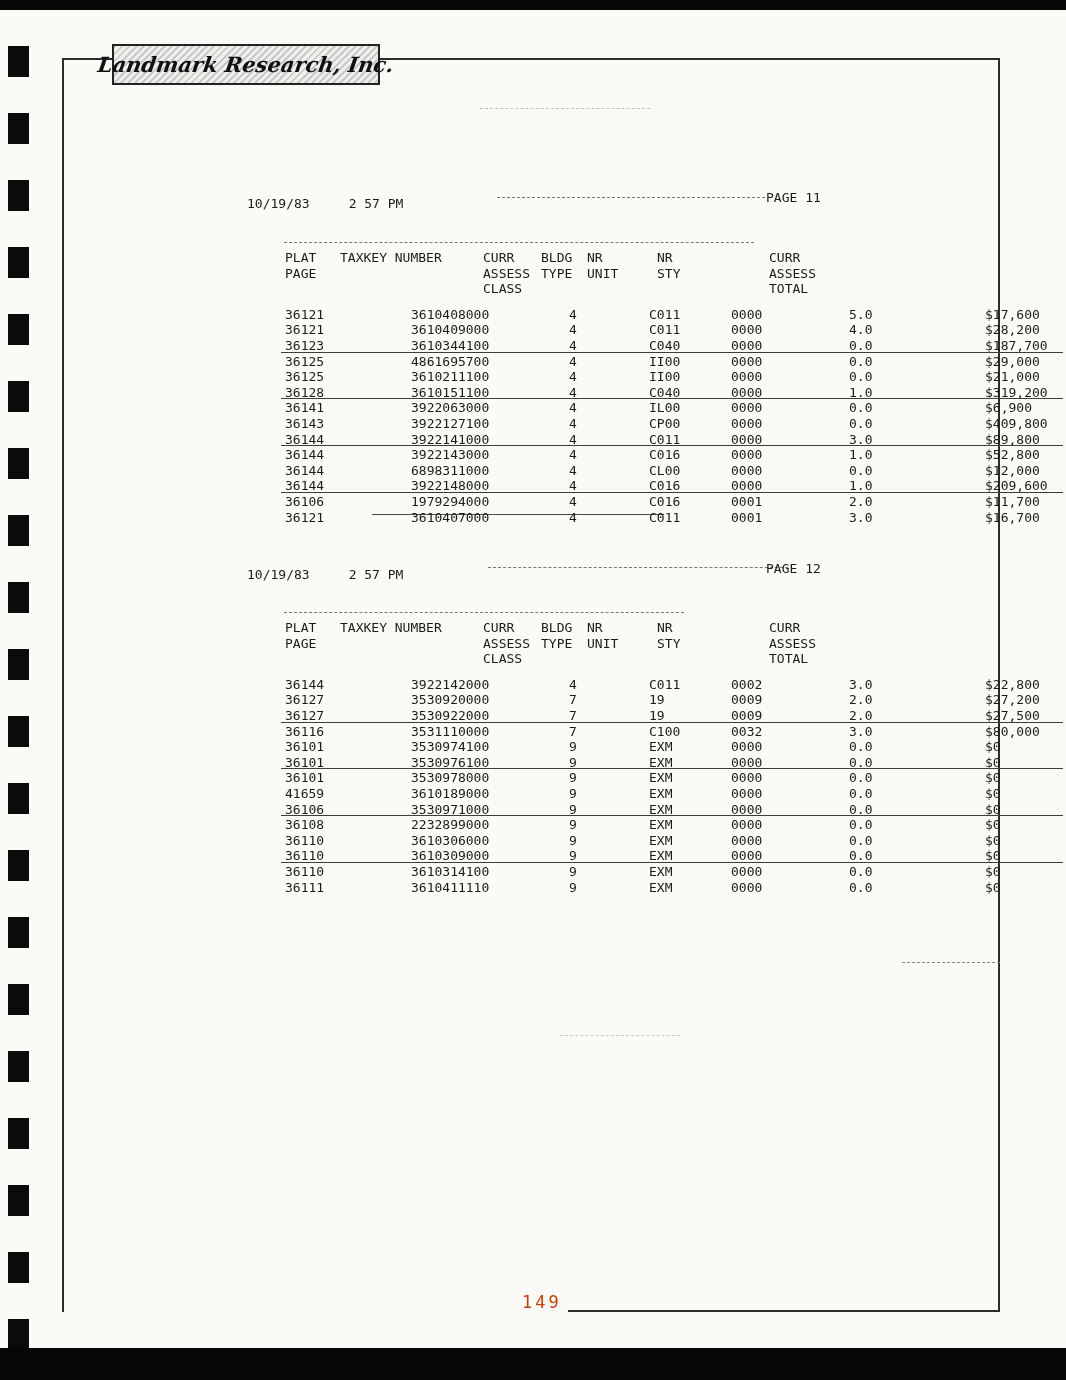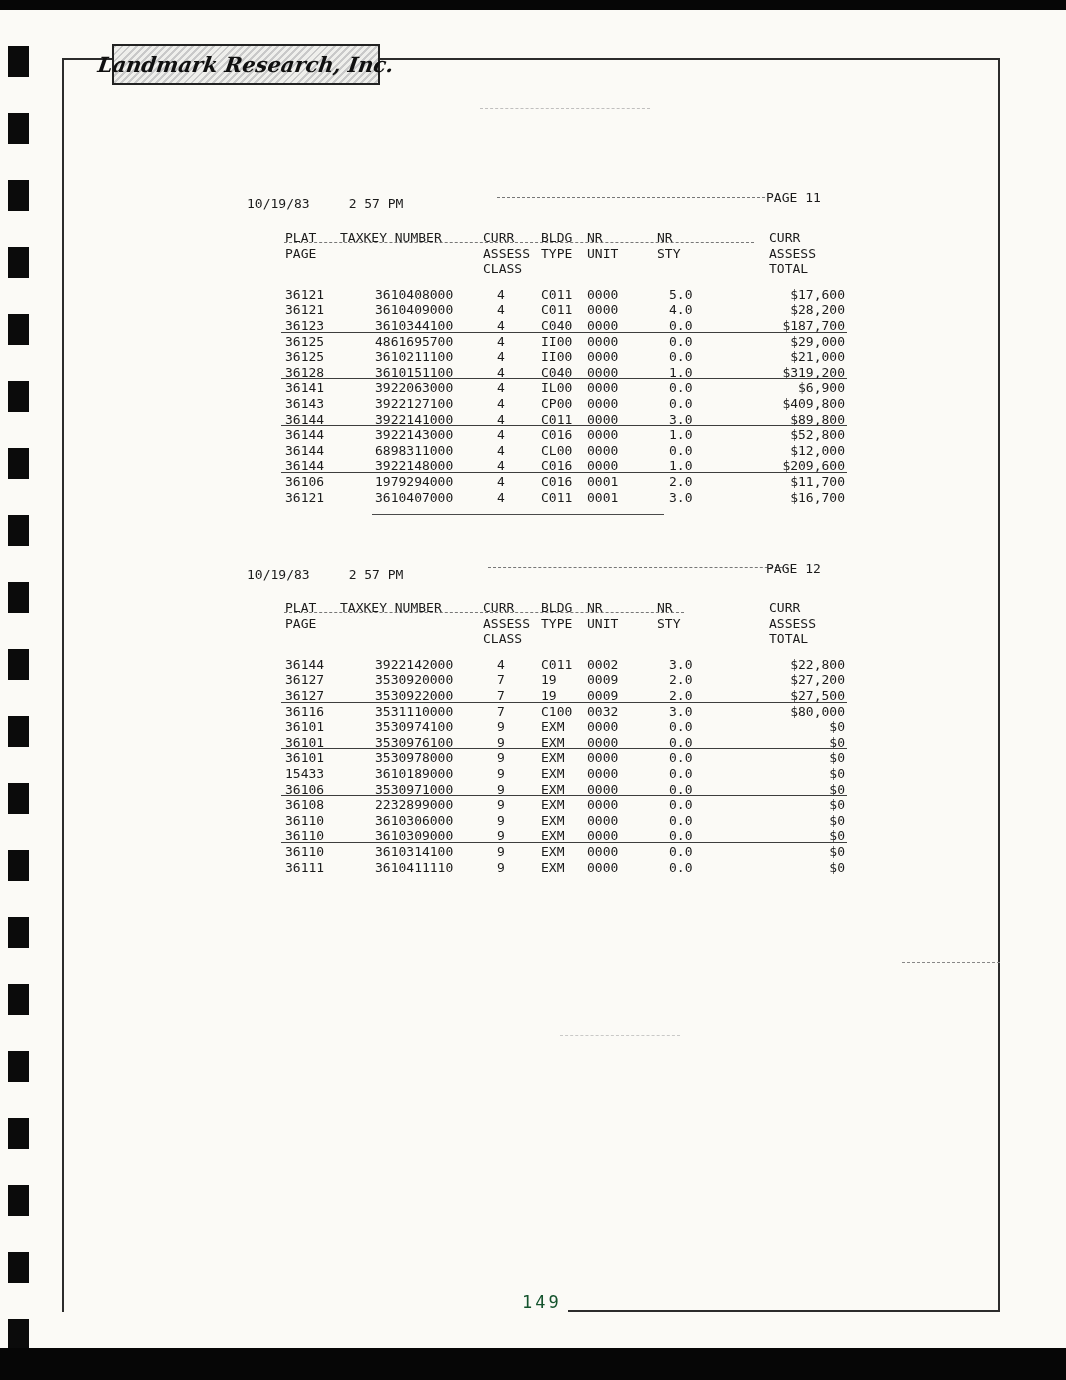--- a/index.html
+++ b/index.html
@@ -14,46 +14,46 @@
   .bar-bottom { position:absolute; left:0; top:1348px; width:1066px; height:32px;  background:#060606; }
   .binding {
     position:absolute; left:8px; top:46px; width:21px; height:1312px;
     background:repeating-linear-gradient(to bottom,#0b0b0b 0 31px,transparent 31px 67px);
   }
   .frame {
     position:absolute; left:62px; top:58px; width:938px; height:1254px;
     border-top:2px solid #2c2c2c; border-left:2px solid #2c2c2c; border-right:2px solid #2c2c2c;
   }
   .bottom-rule { position:absolute; left:568px; top:1310px; width:432px; height:0; border-top:2px solid #2c2c2c; }
-  .page-num { position:absolute; left:522px; top:1292px; font-size:17px; letter-spacing:3px; color:#14532d; }
+  .page-num { position:absolute; left:522px; top:1292px; font-size:17px; letter-spacing:3px; color:#c2410c; }
   .logo {
     position:absolute; left:112px; top:44px; width:268px; height:41px;
     border:2px solid #222;
     background:repeating-linear-gradient(135deg,#c9c9c9 0 2px,#efefec 2px 5px);
     display:flex; align-items:center; justify-content:center;
   }
   .logo-text {
     font-family:"DejaVu Serif","Liberation Serif",serif;
     font-style:italic; font-weight:bold; font-size:21px; color:#101010;
     transform:skewX(-8deg); white-space:nowrap;
   }
   .dateline { position:absolute; left:247px; width:640px; font-size:13px; line-height:16px; white-space:nowrap; }
   .dateline .time { margin-left:39px; }
   .pagelabel { position:absolute; left:519px; top:-6px; }
-  .rtable { position:absolute; left:285px; font-size:13px; line-height:15.6px; }
+  .rtable { position:absolute; left:285px; font-size:13px; line-height:15.6px;margin-top:20px; }
   .hrow { display:flex; margin-bottom:10px; }
   .hcell > div { height:15.6px; white-space:pre; }
   .tbody { }
-  .trow { display:flex; position:relative; white-space:pre; }
+  .trow { display:flex; position:relative; white-space:pre;gap:36px; }
   .trow.u::after {
     content:""; position:absolute; left:-4px; right:-2px; bottom:1px;
     border-bottom:1.4px solid #3d3d3d;
   }
   .c0{width:90px;} .c1{width:108px;} .c2{width:58px;} .c3{width:46px;}
-  .c4{width:70px;} .c5{width:112px;} .c6{width:76px; text-align:right;}
+  .c4{width:70px;} .c5{width:112px;} .c6{width:76px; }
   .hrow .c1{ text-indent:-35px; }
   .hrow .c6{ text-align:left; }
   .padc{ padding-left:14px; }
   .pads{ padding-left:12px; }
   .artifact{ position:absolute; height:0; }
 </style>
 </head>
 <body>
 
 <div class="scan">
@@ -353,21 +353,21 @@
         <div class="trow">
         <span class="c0">36101</span>
         <span class="c1">3530978000</span>
         <span class="c2 padc">9</span>
         <span class="c3">EXM</span>
         <span class="c4">0000</span>
         <span class="c5 pads">0.0</span>
         <span class="c6">$0</span>
       </div>
         <div class="trow">
-        <span class="c0">15433</span>
+        <span class="c0">41659</span>
         <span class="c1">3610189000</span>
         <span class="c2 padc">9</span>
         <span class="c3">EXM</span>
         <span class="c4">0000</span>
         <span class="c5 pads">0.0</span>
         <span class="c6">$0</span>
       </div>
         <div class="trow u">
         <span class="c0">36106</span>
         <span class="c1">3530971000</span>

